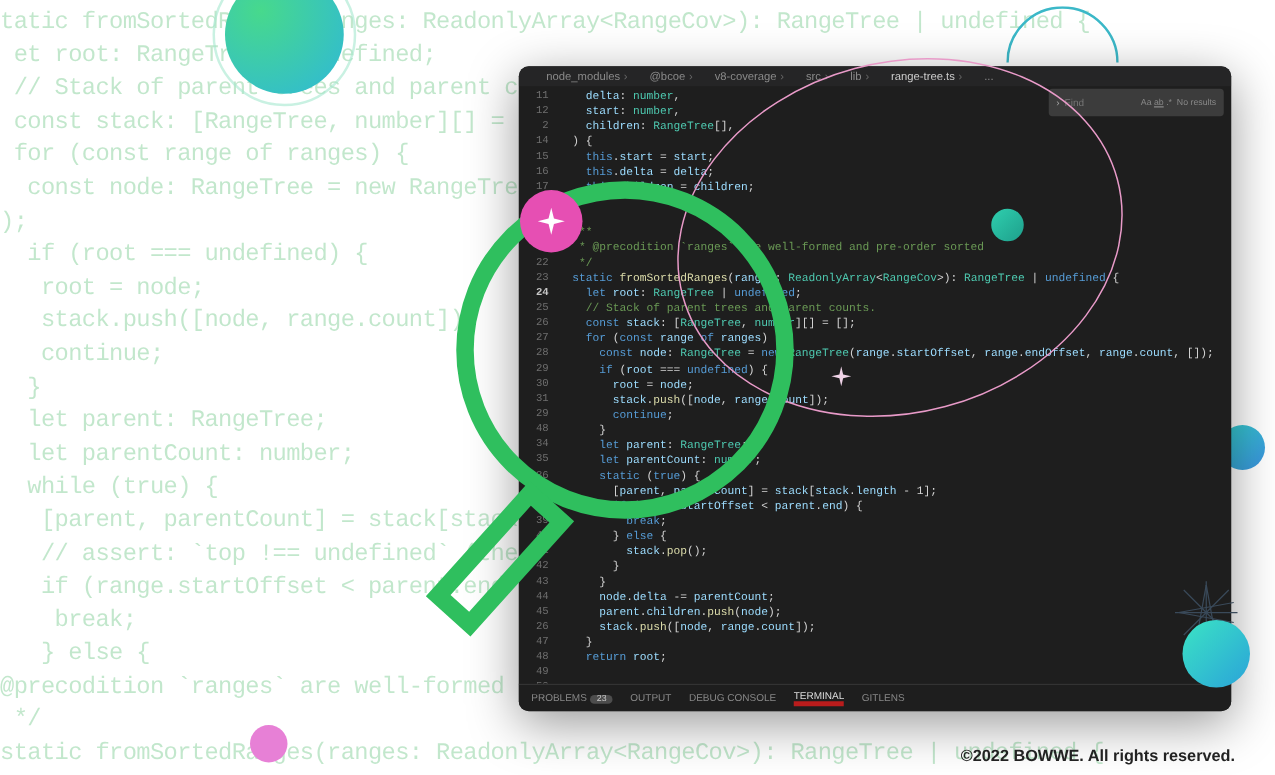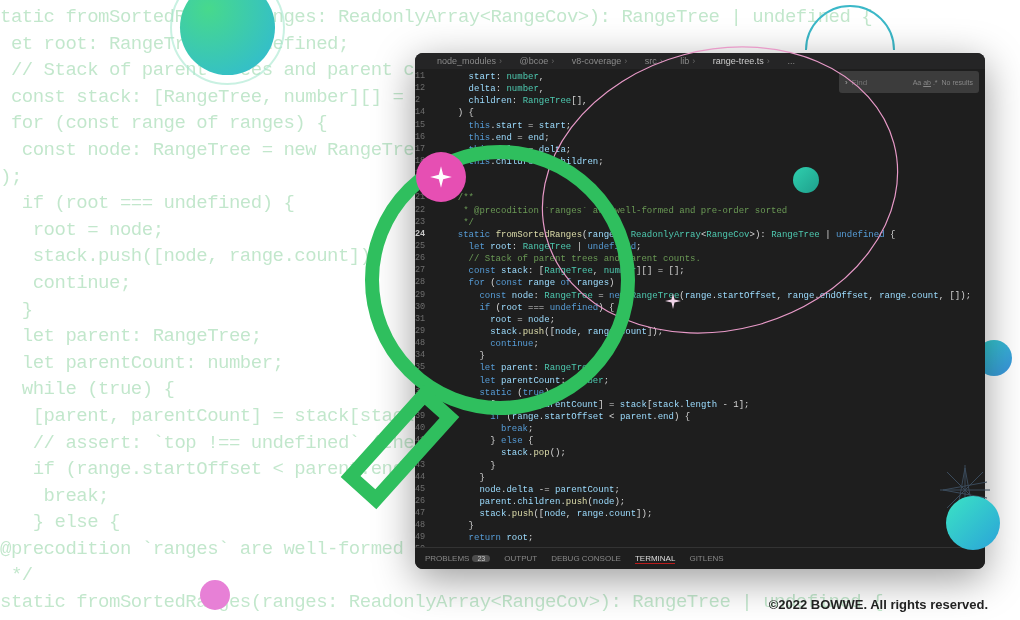--- a/index.html
+++ b/index.html
@@ -86,20 +86,21 @@
       display: flex;
       flex: 1;
       overflow: hidden;
       font-family: Menlo, Consolas, 'Courier New', monospace;
       font-size: 9px;
       line-height: 1.35;
     }
     
     .gutter {
       width: 32px;
+      text-align: right;
       padding-right: 8px;
       color: #6e6e6e;
       user-select: none;
       padding-top: 2px;
     }
     .gutter .ln { height: 12.15px; font-size: 8.5px; }
     .gutter .hl { color: #c6c6c6; font-weight: bold; }
     
     .code-lines {
       flex: 1;
@@ -121,21 +122,21 @@
       border-top: 1px solid #333;
       display: flex;
       align-items: center;
       padding: 0 10px;
       font-size: 8px;
       color: #888;
       font-family: 'Segoe UI', sans-serif;
       gap: 14px;
     }
     .bottom-panel .tab { color: #888; cursor: pointer; }
-    .bottom-panel .tab.active { color: #ddd; border-bottom: 1px solid #b91c1c; }
+    .bottom-panel .tab.active { color: #ddd; border-bottom: 4px solid #b91c1c; }
     .bottom-panel .badge {
       display: inline-block;
       background: #4d4d4d;
       border-radius: 7px;
       padding: 0 5px;
       font-size: 7px;
       margin-left: 3px;
       color: #ccc;
     }
     
@@ -369,26 +370,25 @@
         <div class="ln">43</div>
         <div class="ln">44</div>
         <div class="ln">45</div>
         <div class="ln">26</div>
         <div class="ln">47</div>
         <div class="ln">48</div>
         <div class="ln">49</div>
         <div class="ln">50</div>
       </div>
     <div class="code-lines" id="codelines">
+        <div class="cl">    <span class="var">delta</span>: <span class="type">number</span>,</div>
         <div class="cl">    <span class="var">start</span>: <span class="type">number</span>,</div>
-        <div class="cl">    <span class="var">delta</span>: <span class="type">number</span>,</div>
         <div class="cl">    <span class="var">children</span>: <span class="type">RangeTree</span>[],</div>
         <div class="cl">  ) {</div>
         <div class="cl">    <span class="kw">this</span>.<span class="var">start</span> = <span class="var">start</span>;</div>
-        <div class="cl">    <span class="kw">this</span>.<span class="var">end</span> = <span class="var">end</span>;</div>
         <div class="cl">    <span class="kw">this</span>.<span class="var">delta</span> = <span class="var">delta</span>;</div>
         <div class="cl">    <span class="kw">this</span>.<span class="var">children</span> = <span class="var">children</span>;</div>
         <div class="cl">  }</div>
         <div class="cl"></div>
         <div class="cl"><span class="cmt">  /**</span></div>
         <div class="cl"><span class="cmt">   * @precodition `ranges` are well-formed and pre-order sorted</span></div>
         <div class="cl"><span class="cmt">   */</span></div>
         <div class="cl">  <span class="kw">static</span> <span class="fn">fromSortedRanges</span>(<span class="var">ranges</span>: <span class="type">ReadonlyArray</span>&lt;<span class="type">RangeCov</span>&gt;): <span class="type">RangeTree</span> | <span class="kw">undefined</span> {</div>
         <div class="cl">    <span class="kw">let</span> <span class="var">root</span>: <span class="type">RangeTree</span> | <span class="kw">undefined</span>;</div>
         <div class="cl"><span class="cmt">    // Stack of parent trees and parent counts.</span></div>

